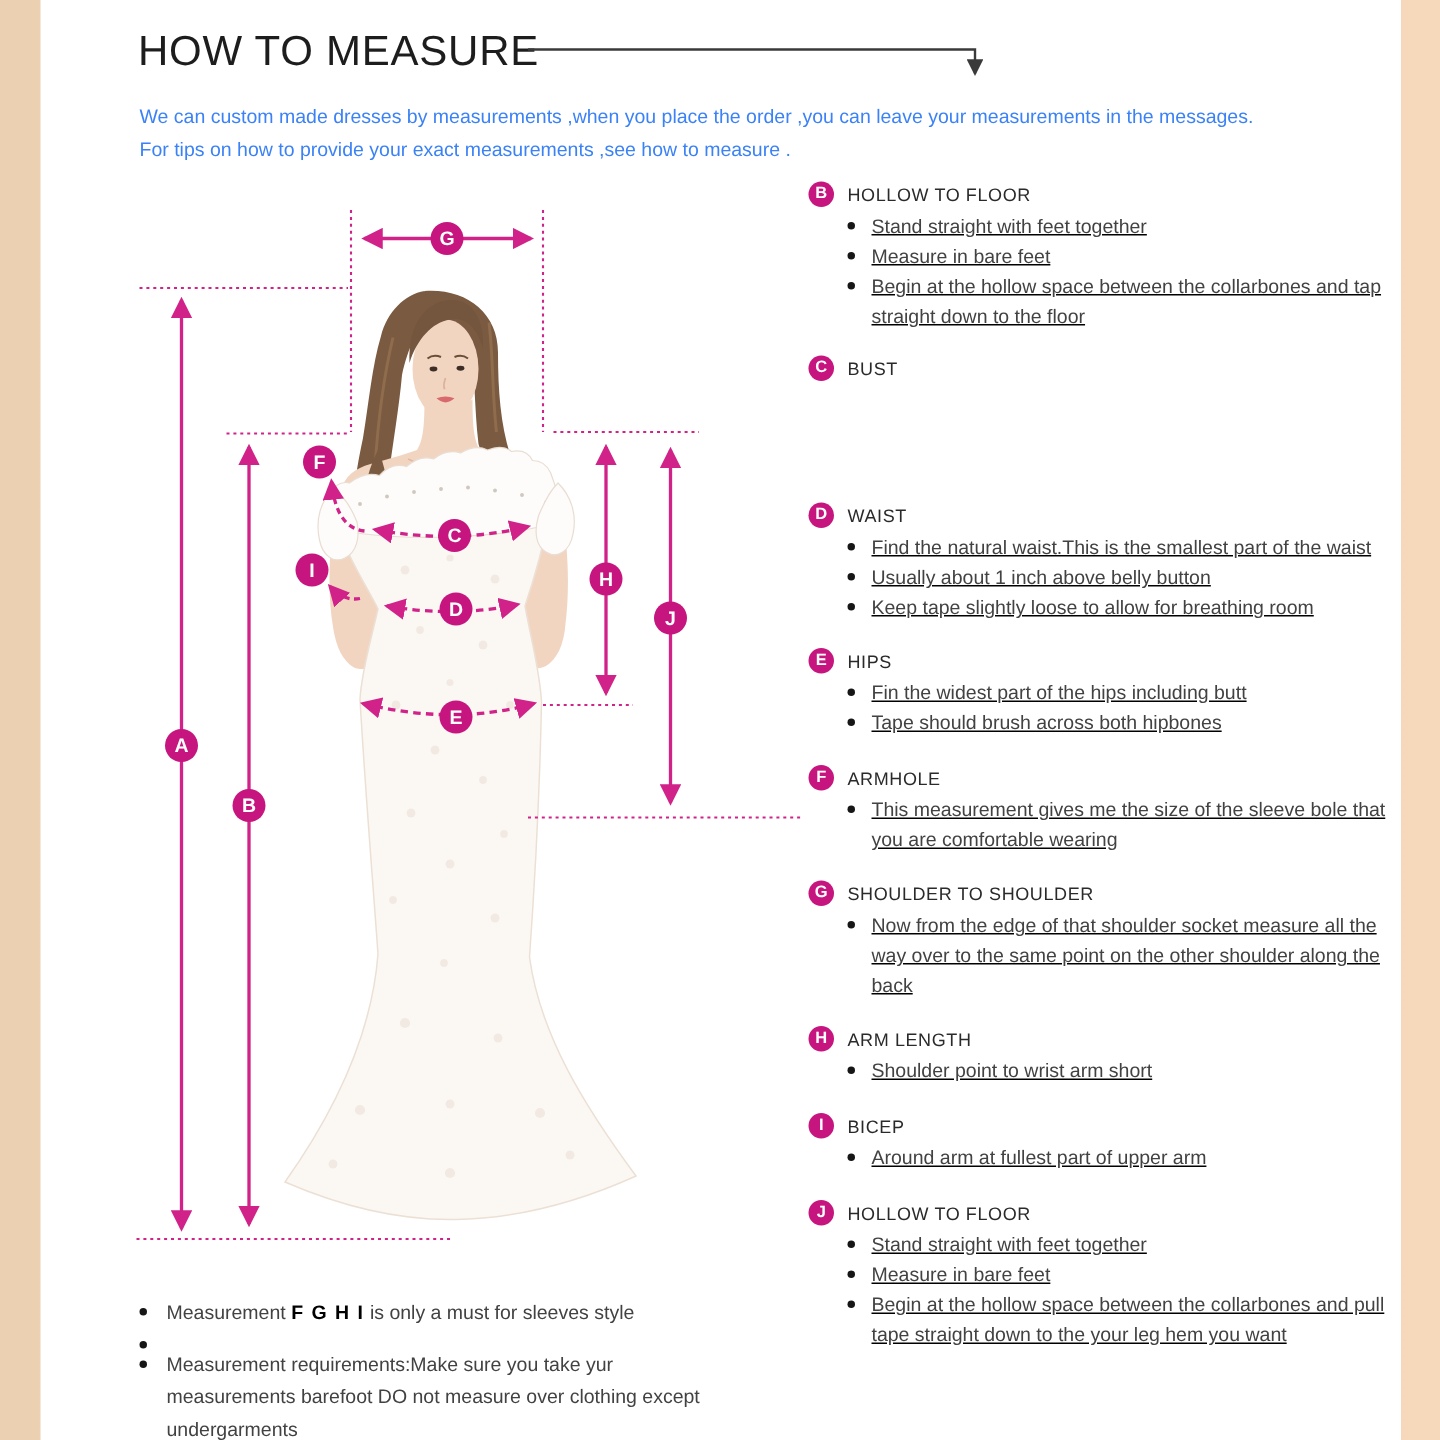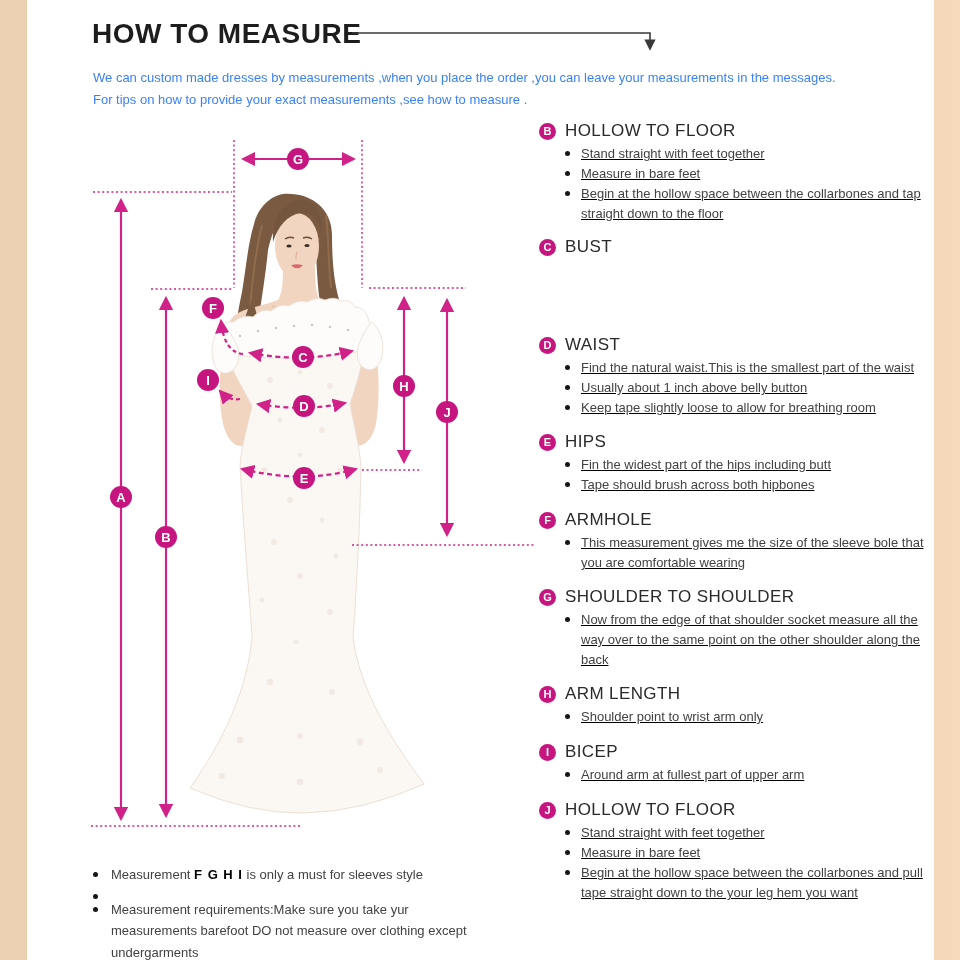--- a/index.html
+++ b/index.html
@@ -4,32 +4,32 @@
 <style>
   html,body{margin:0;padding:0;}
   body{
     width:960px;height:960px;position:relative;overflow:hidden;
     background:linear-gradient(90deg,#ecd0b2 0%,#efd3b5 50%,#f6d9ba 100%);
     font-family:"Liberation Sans",sans-serif;
   }
   .content-area{position:absolute;left:27px;top:0;width:907px;height:960px;background:#ffffff;}
   .page-title{
     position:absolute;left:92px;top:18px;font-size:28px;color:#1d1d1d;
-    letter-spacing:.5px;font-weight:700;white-space:nowrap;
+    letter-spacing:.5px;font-weight:400;white-space:nowrap;
   }
   .intro{position:absolute;left:93px;top:67px;font-size:13px;color:#3b82f6;line-height:21.5px;white-space:nowrap;}
   .diagram-svg{position:absolute;left:0;top:0;pointer-events:none;z-index:1;}
   .sections{position:absolute;left:0;top:0;width:960px;height:960px;z-index:2;pointer-events:none;}
   .section{position:absolute;left:539px;width:400px;}
   .sec-head{display:flex;align-items:center;}
   .badge{
     width:17px;height:17px;border-radius:50%;background:#c6157e;color:#fff;
     font-size:11px;font-weight:bold;line-height:17px;text-align:center;flex:0 0 17px;
   }
-  .sec-title{margin-left:9px;font-size:17px;color:#2a2a2a;letter-spacing:.4px;}
+  .sec-title{margin-left:9px;font-size:12px;color:#2a2a2a;letter-spacing:.4px;}
   .bullets{margin-top:3px;}
   .bullet-row{display:flex;align-items:flex-start;text-decoration:underline;}
   .bullet-dot{width:5px;height:5px;border-radius:50%;background:#161616;margin:7px 0 0 26px;flex:0 0 5px;}
   .bullet-text{margin-left:11px;font-size:13px;color:#424242;line-height:20px;max-width:352px;}
   .notes{position:absolute;left:93px;top:864px;width:405px;z-index:2;}
   .note-row{display:flex;align-items:flex-start;}
   .note-dot{width:5px;height:5px;border-radius:50%;background:#161616;margin:8px 0 0 0;flex:0 0 5px;}
   .note-text{margin-left:13px;font-size:13px;color:#424242;line-height:21.5px;max-width:380px;}
   .note-strong{color:#000000;font-weight:bold;letter-spacing:1px;}
 </style>
@@ -316,21 +316,21 @@
       </div>
     </div>
     <div class="section" style="top: 684px;">
       <div class="sec-head">
         <span class="badge">H</span>
         <span class="sec-title">ARM LENGTH</span>
       </div>
       <div class="bullets">
         <div class="bullet-row">
           <span class="bullet-dot"></span>
-          <span class="bullet-text">Shoulder point to wrist arm only</span>
+          <span class="bullet-text">Shoulder point to wrist arm short</span>
         </div>
       </div>
     </div>
     <div class="section" style="top: 742px;">
       <div class="sec-head">
         <span class="badge">I</span>
         <span class="sec-title">BICEP</span>
       </div>
       <div class="bullets">
         <div class="bullet-row">

